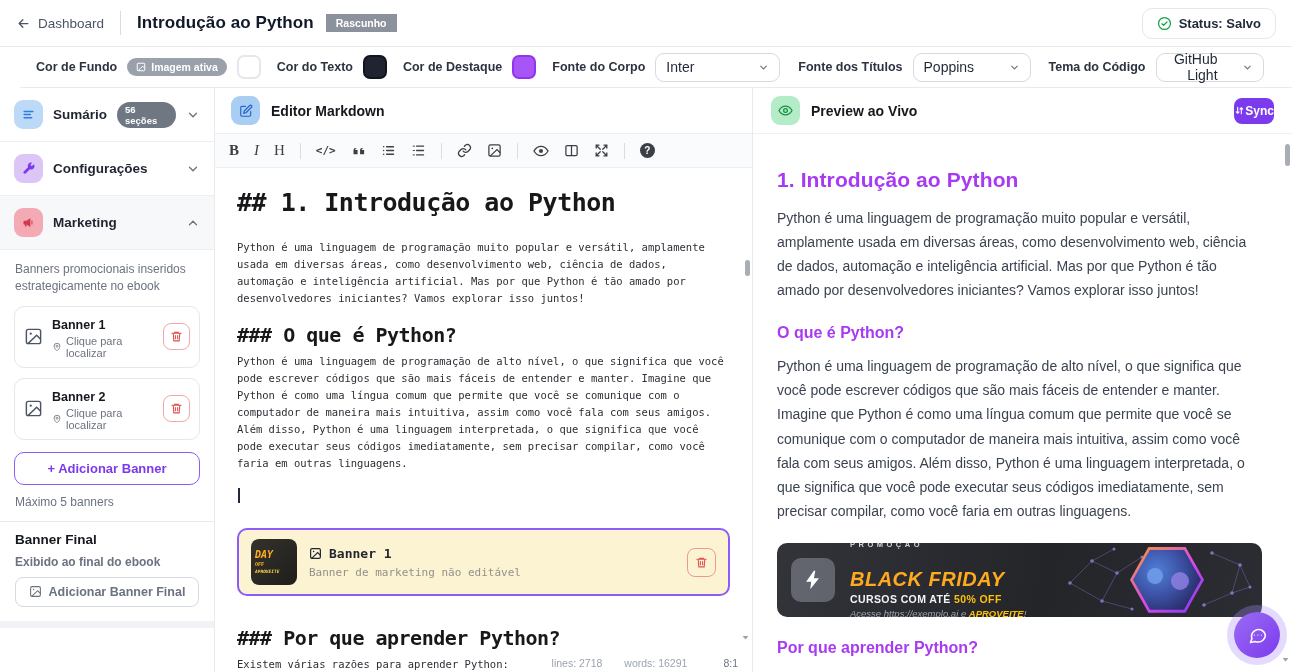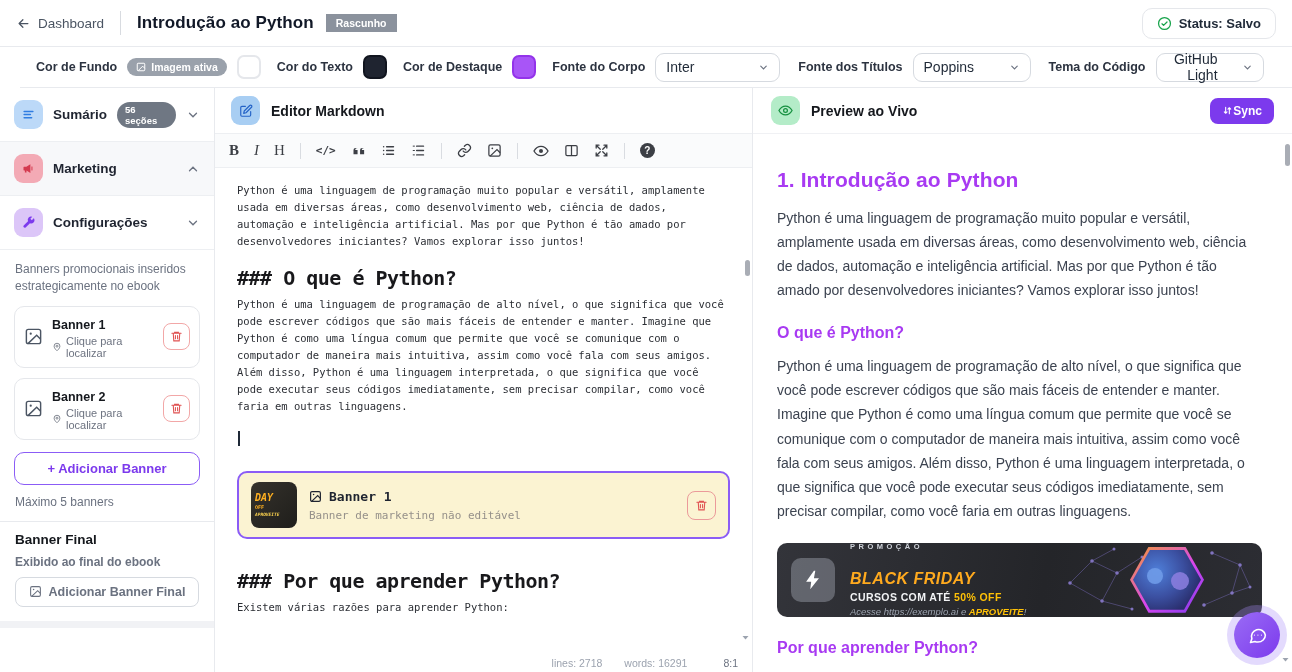--- a/index.html
+++ b/index.html
@@ -106,32 +106,32 @@
   .editor-status { position:absolute; bottom:3px; right:14px; display:flex; align-items:center; gap:22px;
     font-family:"Liberation Sans", sans-serif; font-size:10.5px; color:#9ca3af; background:#fff; padding-left:10px; }
   .editor-status .cursorpos { color:#6b7280; margin-left:14px; }
   .scrollbar-thumb { position:absolute; right:2px; width:5px; border-radius:3px; background:#a9adb5; }
   .scroll-arrow { position:absolute; right:2px; bottom:16px; color:#9ca3af; }
 
   
   .preview-panel { flex:1; display:flex; flex-direction:column; position:relative; }
   .preview-head { height:46px; display:flex; align-items:center; gap:11px; padding:0 18px; border-bottom:1px solid #f0f1f4; }
   .sync-btn { margin-left:auto; display:flex; align-items:center; background:#7c3aed; color:#fff;
-    border:none; border-radius:8px; padding:6px 12px; font-size:12px; font-weight:800; cursor:pointer; }
+    border:none; border-radius:8px; padding:6px 0; font-size:12px; font-weight:800; cursor:pointer; }
   .preview-body { flex:1; overflow:hidden; padding:22px 30px 0 24px; position:relative; }
   .pv-h1 { color:#a83af2; font-size:21px; font-weight:800; margin:12px 0 14px; letter-spacing:.1px; }
   .pv-h2 { color:#a83af2; font-size:16px; font-weight:800; margin:22px 0 12px; }
   .pv-p { font-size:14px; line-height:1.72; color:#3c4350; }
   .promo-banner { margin:20px 0 6px; background:linear-gradient(100deg,#33343a,#242529 55%,#2c2d33);
     border-radius:10px; height:74px; display:flex; align-items:center; padding:0 14px; position:relative; overflow:hidden; }
   .bolt-box { width:44px; height:44px; border-radius:10px; background:rgba(160,165,175,.45);
     display:flex; align-items:center; justify-content:center; color:#fff; flex:none; }
   .promo-text { margin-left:15px; position:relative; z-index:2; }
   .promo-kicker { font-size:7.5px; letter-spacing:3.5px; color:#cfd3da; font-weight:700; }
-  .promo-title { font-size:16px; font-weight:800; font-style:italic; color:#ffaa1e; letter-spacing:.5px; line-height:1.05; margin-top:20px; }
+  .promo-title { font-size:20px; font-weight:800; font-style:italic; color:#ffaa1e; letter-spacing:.5px; line-height:1.05; margin-top:20px; }
   .promo-line2 { font-size:10.5px; font-weight:800; color:#f2f3f5; margin-top:3px; letter-spacing:.4px; }
   .promo-line2 .hl { color:#ffc107; }
   .promo-line3 { font-size:9.5px; font-style:italic; color:#9ca3af; margin-top:3px; }
   .promo-line3 .hl { color:#ffc107; font-weight:800; }
   .hex-wrap { position:absolute; right:10px; top:0; bottom:0; width:190px; }
   .hex { position:absolute; right:48px; top:4px; width:74px; height:66px;
     clip-path:polygon(25% 0,75% 0,100% 50%,75% 100%,25% 100%,0 50%);
     background:linear-gradient(140deg,#f59e2b,#d946ef 55%,#7c3aed); }
   .hex-inner { position:absolute; right:51px; top:7px; width:68px; height:60px;
     clip-path:polygon(25% 0,75% 0,100% 50%,75% 100%,25% 100%,0 50%);
@@ -225,44 +225,44 @@
           </svg>
       </span>
       <span class="side-label">Sumário</span>
       <span class="count-badge">56 seções</span>
       <span class="side-chev">
         <svg width="14" height="14" viewBox="0 0 24 24" fill="none" stroke="currentColor" stroke-width="2.2" stroke-linecap="round">
             <path d="M6 9l6 6 6-6"></path>
           </svg>
       </span>
     </div>
+    <div class="side-row">
+      <span class="sq-icon sq-purple">
+        <svg width="15" height="15" viewBox="0 0 24 24" fill="currentColor">
+            <path d="M21.3 6.2a5.3 5.3 0 0 1-7 6.8L7.4 19.9a2.2 2.2 0 0 1-3.1-3.1l6.9-6.9a5.3 5.3 0 0 1 6.8-7l-3 3 2.3 2.3 3-3z"></path>
+          </svg>
+      </span>
+      <span class="side-label">Configurações</span>
+      <span class="side-chev">
+        <svg width="14" height="14" viewBox="0 0 24 24" fill="none" stroke="currentColor" stroke-width="2.2" stroke-linecap="round">
+            <path d="M6 9l6 6 6-6"></path>
+          </svg>
+      </span>
+    </div>
     <div class="side-row active">
       <span class="sq-icon sq-red">
         <svg width="15" height="15" viewBox="0 0 24 24" fill="currentColor">
             <path d="M15 5L8.5 9H4.8c-.5 0-.8.4-.8.8v4.4c0 .4.3.8.8.8h1.4v3.5h2.6V15l6.2 4V5z"></path>
             <path d="M17.5 9.5v5" stroke="currentColor" stroke-width="1.6" fill="none" stroke-linecap="round"></path>
           </svg>
       </span>
       <span class="side-label">Marketing</span>
       <span class="side-chev">
         <svg width="14" height="14" viewBox="0 0 24 24" fill="none" stroke="currentColor" stroke-width="2.2" stroke-linecap="round">
             <path d="M6 15l6-6 6 6"></path>
-          </svg>
-      </span>
-    </div>
-    <div class="side-row">
-      <span class="sq-icon sq-purple">
-        <svg width="15" height="15" viewBox="0 0 24 24" fill="currentColor">
-            <path d="M21.3 6.2a5.3 5.3 0 0 1-7 6.8L7.4 19.9a2.2 2.2 0 0 1-3.1-3.1l6.9-6.9a5.3 5.3 0 0 1 6.8-7l-3 3 2.3 2.3 3-3z"></path>
-          </svg>
-      </span>
-      <span class="side-label">Configurações</span>
-      <span class="side-chev">
-        <svg width="14" height="14" viewBox="0 0 24 24" fill="none" stroke="currentColor" stroke-width="2.2" stroke-linecap="round">
-            <path d="M6 9l6 6 6-6"></path>
           </svg>
       </span>
     </div>
 
     <div class="mk-desc">Banners promocionais inseridos estrategicamente no ebook</div>
 
     <div class="banner-card">
       <span class="imgic">
         <svg width="19" height="19" viewBox="0 0 24 24" fill="none" stroke="currentColor" stroke-width="1.8">
             <rect x="3" y="3" width="18" height="18" rx="2.5"></rect>
@@ -410,20 +410,21 @@
       <span class="tb">
         <svg width="15" height="15" viewBox="0 0 24 24" fill="none" stroke="currentColor" stroke-width="2.1" stroke-linecap="round">
             <path d="M14 10l6.5-6.5M20.5 8V3.5H16M10 14l-6.5 6.5M3.5 16v4.5H8M14 14l6.5 6.5M20.5 16v4.5H16M10 10L3.5 3.5M3.5 8V3.5H8"></path>
           </svg>
       </span>
       <span class="tb-sep"></span>
       <span class="tb-help">?</span>
     </div>
 
     <div class="editor-body">
+      <div class="md-h1">## 1. Introdução ao Python</div>
       <div class="md-p">Python é uma linguagem de programação muito popular e versátil, amplamente usada em diversas áreas, como desenvolvimento web, ciência de dados, automação e inteligência artificial. Mas por que Python é tão amado por desenvolvedores iniciantes? Vamos explorar isso juntos!</div>
       <div class="md-h2">### O que é Python?</div>
       <div class="md-p">Python é uma linguagem de programação de alto nível, o que significa que você pode escrever códigos que são mais fáceis de entender e manter. Imagine que Python é como uma língua comum que permite que você se comunique com o computador de maneira mais intuitiva, assim como você fala com seus amigos. Além disso, Python é uma linguagem interpretada, o que significa que você pode executar seus códigos imediatamente, sem precisar compilar, como você faria em outras linguagens.</div>
       <div class="caret"></div>
 
       <div class="banner-widget">
         <div class="bw-thumb">
           <div class="bw-t1">DAY</div>
           <div class="bw-t2">OFF</div>
           <div class="bw-t3">APROVEITE</div>

